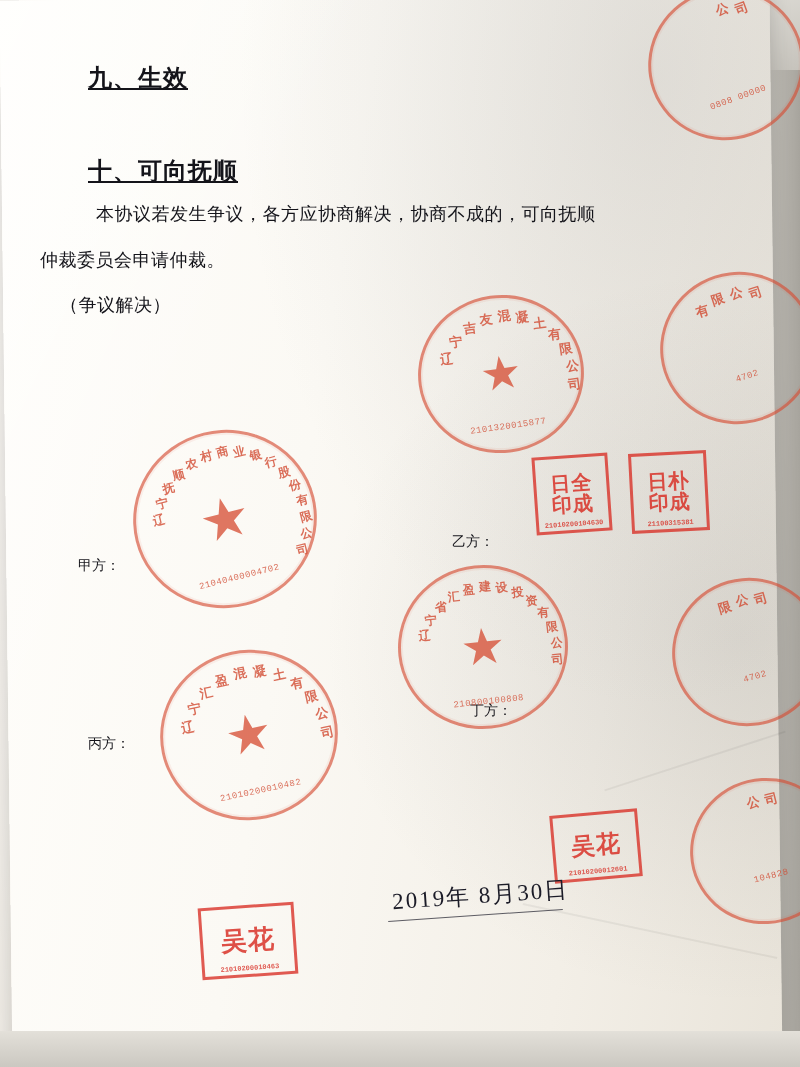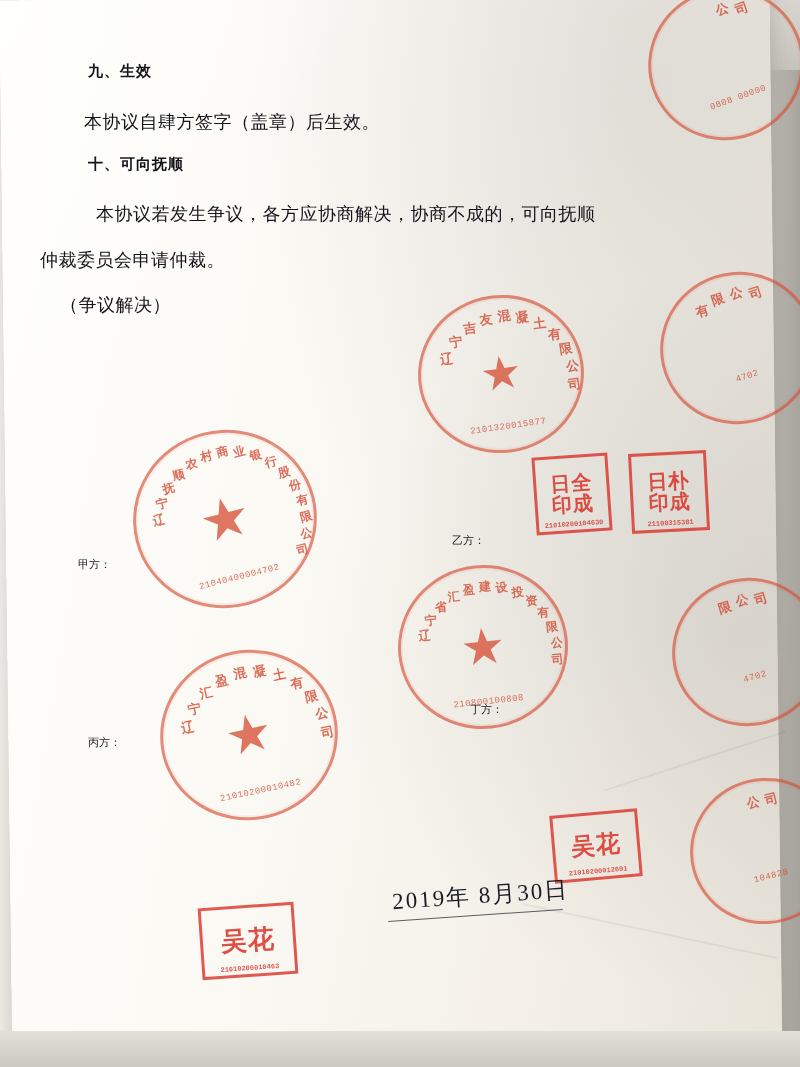--- a/index.html
+++ b/index.html
@@ -38,23 +38,23 @@
     position:absolute;right:0;top:0;width:120px;height:70px;
     background:linear-gradient(160deg,#e2e0da 0%,#c6c3bc 100%);
   }
   .bg-bottom{
     position:absolute;left:0;bottom:0;width:800px;height:36px;
     background:linear-gradient(180deg,#e3e0d9 0%,#cbc8c1 100%);
   }
 
   
   .txt{position:absolute;color:#14141a;white-space:nowrap;}
-  .heading{font-weight:bold;font-size:15px;letter-spacing:1px;}
+  .heading{font-weight:bold;font-size:24px;letter-spacing:1px;text-decoration:underline;}
   .body{font-size:18px;letter-spacing:0.5px;}
-  .party{font-size:11px;}
+  .party{font-size:14px;}
 
   
   .stamp{position:absolute;pointer-events:none;}
   .round{
     border-radius:50%;
     border:3px solid rgba(214,78,52,0.72);
     box-shadow:inset 0 0 0 2px rgba(214,78,52,0.08);
     opacity:0.9;
   }
   .round .star{
@@ -115,21 +115,20 @@
   <div class="sheet"></div>
   <div class="bg-bottom"></div>
 
   <div class="crease" style="left:600px;top:760px;width:190px;height:2px;transform:rotate(-18deg);"></div>
   <div class="crease" style="left:520px;top:930px;width:260px;height:2px;transform:rotate(12deg);"></div>
 
   <div class="txt heading" style="left:88px;top:62px;">
     <span>九、</span><span>生效</span>
   </div>
 
-  <div class="txt body" style="left:84px;top:110px;">本协议自肆方签字（盖章）后生效。</div>
 
   <div class="txt heading" style="left:88px;top:155px;">
     <span>十、</span><span>可向抚顺</span>
   </div>
 
   <div class="txt body" style="left:96px;top:202px;">本协议若发生争议，各方应协商解决，协商不成的，可向抚顺</div>
   <div class="txt body" style="left:40px;top:248px;">仲裁委员会申请仲裁。</div>
 
   <div class="txt body" style="left:60px;top:293px;">（争议解决）</div>
 

